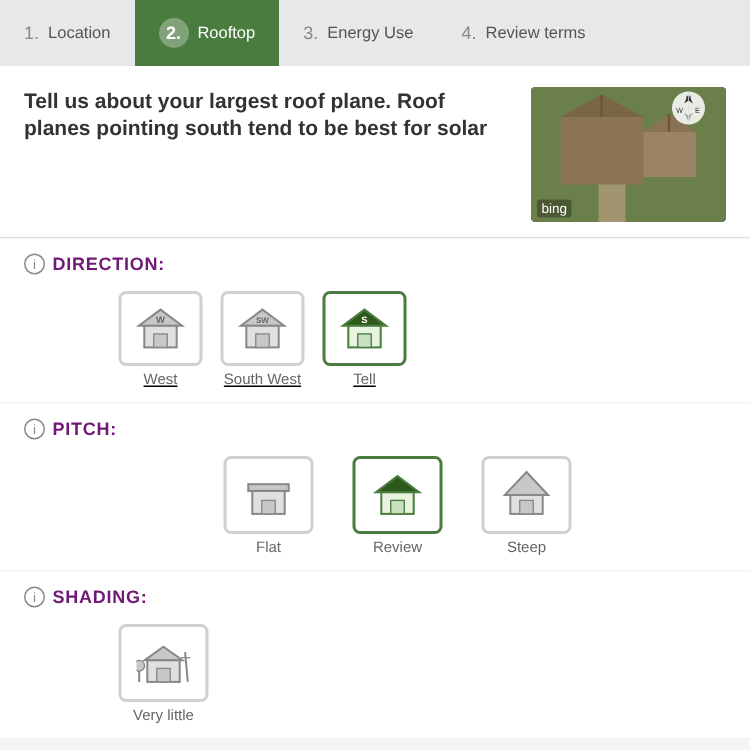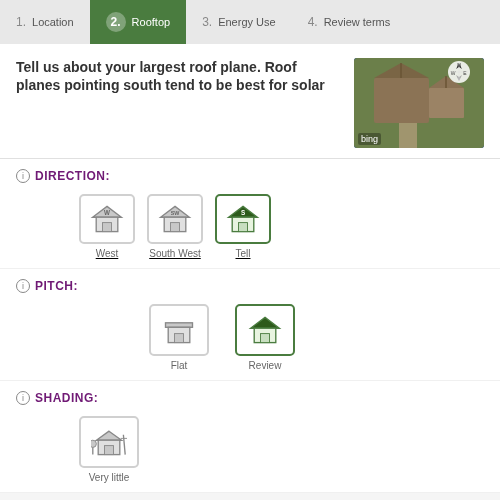--- a/index.html
+++ b/index.html
@@ -288,20 +288,31 @@
       <div class="option-box selected">
         <svg class="house-icon" viewBox="0 0 40 36" fill="none" xmlns="http://www.w3.org/2000/svg">
           <polygon points="20,4 36,16 4,16" fill="#2d5a1b" stroke="#4a7c3f" stroke-width="1.5"></polygon>
           <rect x="8" y="16" width="24" height="16" fill="#e8f4e0" stroke="#4a7c3f" stroke-width="1.5"></rect>
           <rect x="15" y="22" width="10" height="10" fill="#c8dfc0" stroke="#4a7c3f" stroke-width="1"></rect>
         </svg>
       </div>
       <span class="option-label">Review</span>
     </div>
 
+    <div class="option-card">
+      <div class="option-box">
+        <svg class="house-icon" viewBox="0 0 40 36" fill="none" xmlns="http://www.w3.org/2000/svg">
+
+          <polygon points="20,1 36,18 4,18" fill="#c8c8c8" stroke="#888" stroke-width="1.5"></polygon>
+          <rect x="8" y="18" width="24" height="14" fill="#e0e0e0" stroke="#888" stroke-width="1.5"></rect>
+          <rect x="15" y="22" width="10" height="10" fill="#c8c8c8" stroke="#888" stroke-width="1"></rect>
+        </svg>
+      </div>
+      <span class="option-label">Steep</span>
+    </div>
   </div>
 </div>
 
 <div class="section">
   <div class="section-header">
     <div class="info-icon">i</div>
     <span class="section-title">SHADING:</span>
   </div>
   <div class="options-row shading-row">
 

